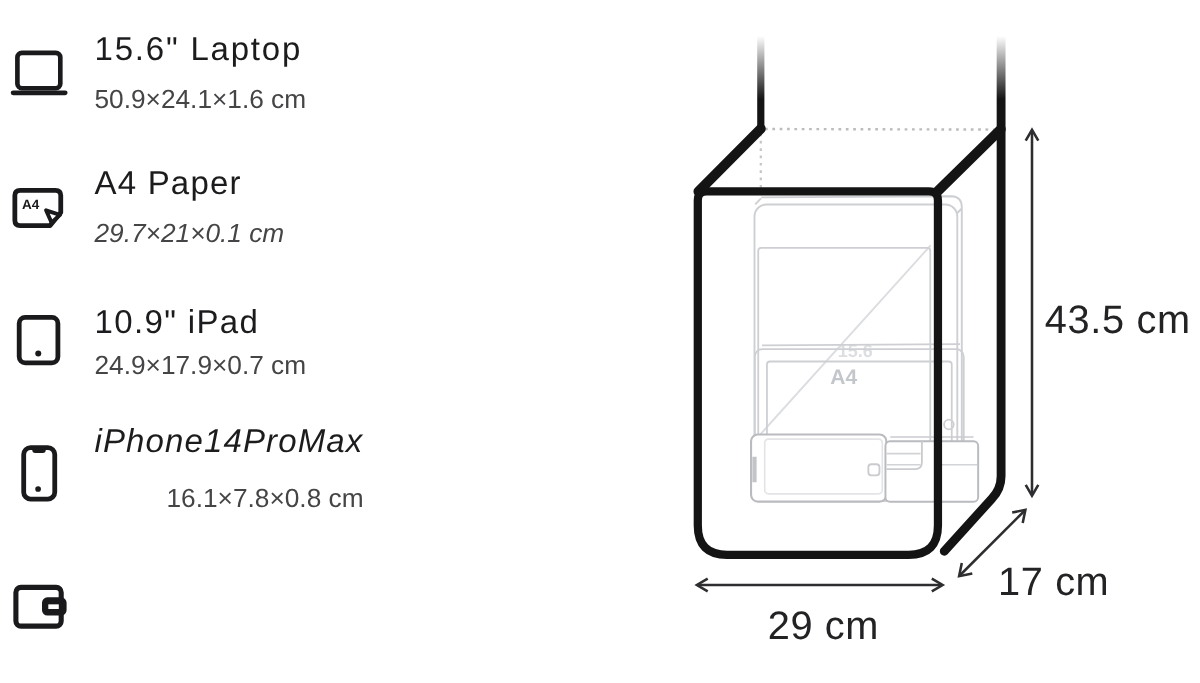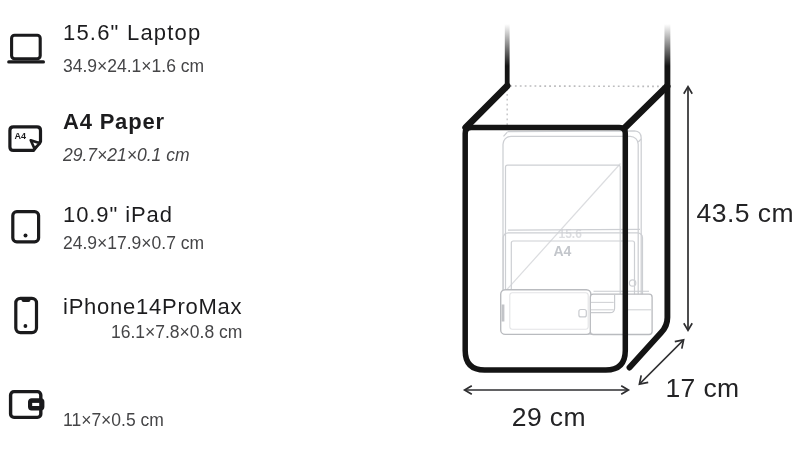--- a/index.html
+++ b/index.html
@@ -15,59 +15,58 @@
 <body>
 <div id="page">
 
   <svg class="icon" style="left:6px;top:31px;" width="40" height="35" viewBox="0 0 40 35">
     <rect x="5.6" y="4.2" width="28.6" height="23.6" rx="3" fill="none" stroke="#1a1a1c" stroke-width="3.1"></rect>
     <line x1="2.8" y1="30.9" x2="37.4" y2="30.9" stroke="#1a1a1c" stroke-width="3.3" stroke-linecap="round"></line>
   </svg>
 
   <div class="row title" style="top:22.3px;letter-spacing:1.2px;">15.6" Laptop</div>
 
-  <div class="row dims" style="top:57px;">34.9×24.1×1.6 cm</div>
+  <div class="row dims" style="top:57px;">50.9×24.1×1.6 cm</div>
 
   <svg class="icon" style="left:6px;top:123px;" width="40" height="32" viewBox="0 0 40 32">
     <path d="M 7.4 3.9 L 31 3.9 Q 34.5 3.9 34.5 7.4 L 34.5 18.6 L 27.4 27.4 L 7.4 27.4 Q 3.9 27.4 3.9 23.9 L 3.9 7.4 Q 3.9 3.9 7.4 3.9 Z" fill="none" stroke="#1a1a1c" stroke-width="3.2" stroke-linejoin="round"></path>
     <path d="M 24.7 17.2 L 34 20.2 L 28.4 25.4 Z" fill="#fff" stroke="#1a1a1c" stroke-width="2.6" stroke-linejoin="round"></path>
     <text x="8.6" y="16.4" font-family="Liberation Sans" font-size="9" font-weight="bold" fill="#1a1a1c">A4</text>
   </svg>
 
-  <div class="row title" style="top:110.9px;letter-spacing:0.8px;font-weight:bold;">A4 Paper</div>
+  <div class="row title" style="top:110.9px;letter-spacing:0.8px;">A4 Paper</div>
 
   <div class="row dims" style="top:145.7px;font-style:italic;">29.7×21×0.1 cm</div>
 
   <svg class="icon" style="left:6px;top:207px;" width="40" height="40" viewBox="0 0 40 40">
     <rect x="6.8" y="4.6" width="25.8" height="30.3" rx="4" fill="none" stroke="#1a1a1c" stroke-width="3.2"></rect>
     <circle cx="19.5" cy="28.6" r="2" fill="#1a1a1c"></circle>
   </svg>
 
   <div class="row title" style="top:203.9px;letter-spacing:0.9px;">10.9" iPad</div>
 
   <div class="row dims" style="top:234.2px;">24.9×17.9×0.7 cm</div>
 
   <svg class="icon" style="left:6px;top:294px;" width="40" height="42" viewBox="0 0 40 42">
     <rect x="9.8" y="4.4" width="20.7" height="34.3" rx="4.6" fill="none" stroke="#1a1a1c" stroke-width="3.2"></rect>
     <path d="M 15.5 4.6 L 15.5 6 Q 15.5 8 17.5 8 L 22.5 8 Q 24.5 8 24.5 6 L 24.5 4.6 Z" fill="#1a1a1c"></path>
     <circle cx="19.4" cy="32" r="1.9" fill="#1a1a1c"></circle>
   </svg>
 
-  <div class="row title" style="top:296px;letter-spacing:0.75px;">iPhone14ProMax</div>
+  <div class="row title" style="top:283px;letter-spacing:0.75px;font-style:italic;">iPhone14ProMax</div>
 
   <div class="row dims" style="top:322.9px;margin-left:48px;">16.1×7.8×0.8 cm</div>
 
   <svg class="icon" style="left:6px;top:387px;" width="44" height="36" viewBox="0 0 44 36">
     <rect x="4.6" y="4.6" width="30.2" height="25.8" rx="3.4" fill="none" stroke="#1a1a1c" stroke-width="3.4"></rect>
     <rect x="23.2" y="12.4" width="14" height="9.8" rx="2.4" fill="#1a1a1c" stroke="#1a1a1c" stroke-width="2.4"></rect>
     <rect x="26.2" y="15.9" width="7" height="3.1" fill="#fff"></rect>
   </svg>
 
 
-  <div class="row dims" style="top:410.9px;">11×7×0.5 cm</div>
 
   <svg style="position:absolute;left:440px;top:0;" width="360" height="455" viewBox="440 0 360 455">
     <defs>
       <linearGradient id="fadeL" x1="0" y1="24" x2="0" y2="66" gradientUnits="userSpaceOnUse">
         <stop offset="0" stop-color="#141414" stop-opacity="0"></stop>
         <stop offset="1" stop-color="#141414" stop-opacity="1"></stop>
       </linearGradient>
     </defs>
 
     <g fill="none" stroke="#cdcfd3" stroke-width="1.25">

